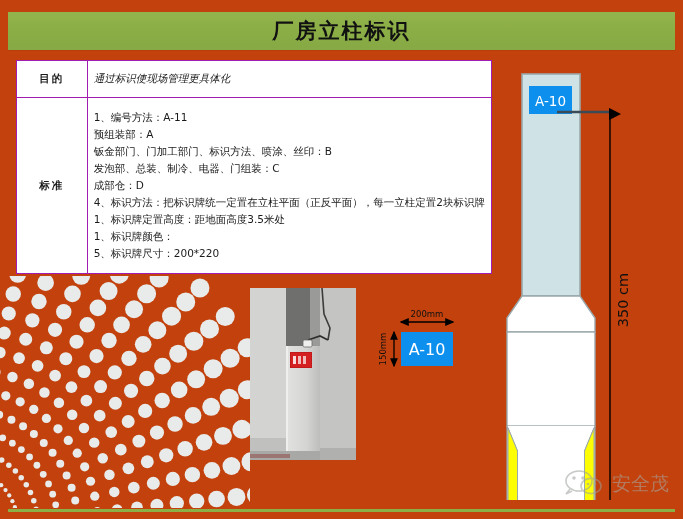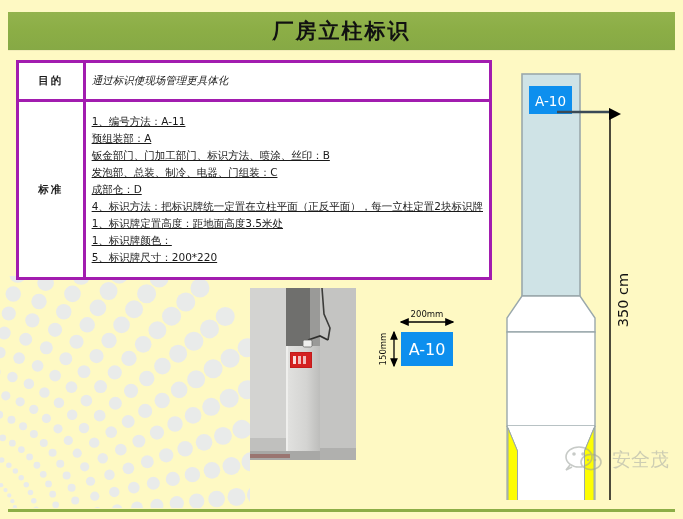--- a/index.html
+++ b/index.html
@@ -2,21 +2,21 @@
 <html><head>
 <meta charset="utf-8">
 <style>
   html,body{margin:0;padding:0;}
   body{
     width:683px;height:519px;
     background:#ffffff;
     font-family:"Liberation Sans","DejaVu Sans",sans-serif;
     overflow:hidden;position:relative;
   }
-  #root{position:absolute;left:0;top:0;width:683px;height:519px;background:#fef9c3;}
+  #root{position:absolute;left:0;top:0;width:683px;height:519px;background:#c2410c;}
 
   
   .dots-wrap{position:absolute;left:0;top:276px;width:250px;height:232px;overflow:hidden;
              pointer-events:none;}
   .dots-wrap svg{display:block;}
 
   
   .title-bar{
     position:absolute;left:8px;top:12px;width:667px;height:38px;
     background:linear-gradient(to bottom,#93b34e 0%,#8cae46 45%,#86a945 100%);
@@ -31,51 +31,51 @@
 
   
   .bottom-rule{position:absolute;left:8px;top:509px;width:667px;height:3px;background:#8cae46;}
 
   
   .info-table{
     position:absolute;left:16px;top:60px;width:476px;
     border-collapse:collapse;background:#fff;
   }
   .info-table td{
-    border:3px solid #a21caf;
+    border:1px solid #a21caf;
     font-size:10.5px;color:#1a1a1a;
     font-family:"DejaVu Sans","Liberation Sans",sans-serif;
     vertical-align:middle;
     padding:11px 6px;
   }
   .lbl-cell{
     width:68px;text-align:center;font-weight:bold;font-size:11.5px;
     letter-spacing:2px;
   }
   .val-cell{padding-left:8px;font-style:italic;}
-  .std-body{padding:6px 6px 6px 8px;line-height:1.62;vertical-align:top;text-decoration:underline;}
+  .std-body{padding:6px 6px 6px 8px;line-height:1.62;vertical-align:top;}
   .std-body div{white-space:nowrap;}
 
   
   .photo{
     position:absolute;left:250px;top:288px;width:106px;height:172px;
     overflow:hidden;background:#cfcfcf;
   }
   .photo svg{display:block;}
 
   
   .sign-dim{position:absolute;left:372px;top:306px;width:110px;height:70px;}
   .sign-dim svg{display:block;}
 
   
   .column-diagram{position:absolute;left:495px;top:60px;width:188px;height:440px;}
   .column-diagram svg{display:block;}
 
   
-  .watermark{position:absolute;left:562px;top:444px;width:118px;height:28px;
+  .watermark{position:absolute;left:562px;top:468px;width:118px;height:28px;
              opacity:.55;pointer-events:none;text-align:center;}
   .watermark svg{display:block;}
 </style>
 </head>
 <body>
 
 <div id="root">
 
   <div class="dots-wrap">
     <svg width="250" height="232" viewBox="0 0 250 232" xmlns="http://www.w3.org/2000/svg">

